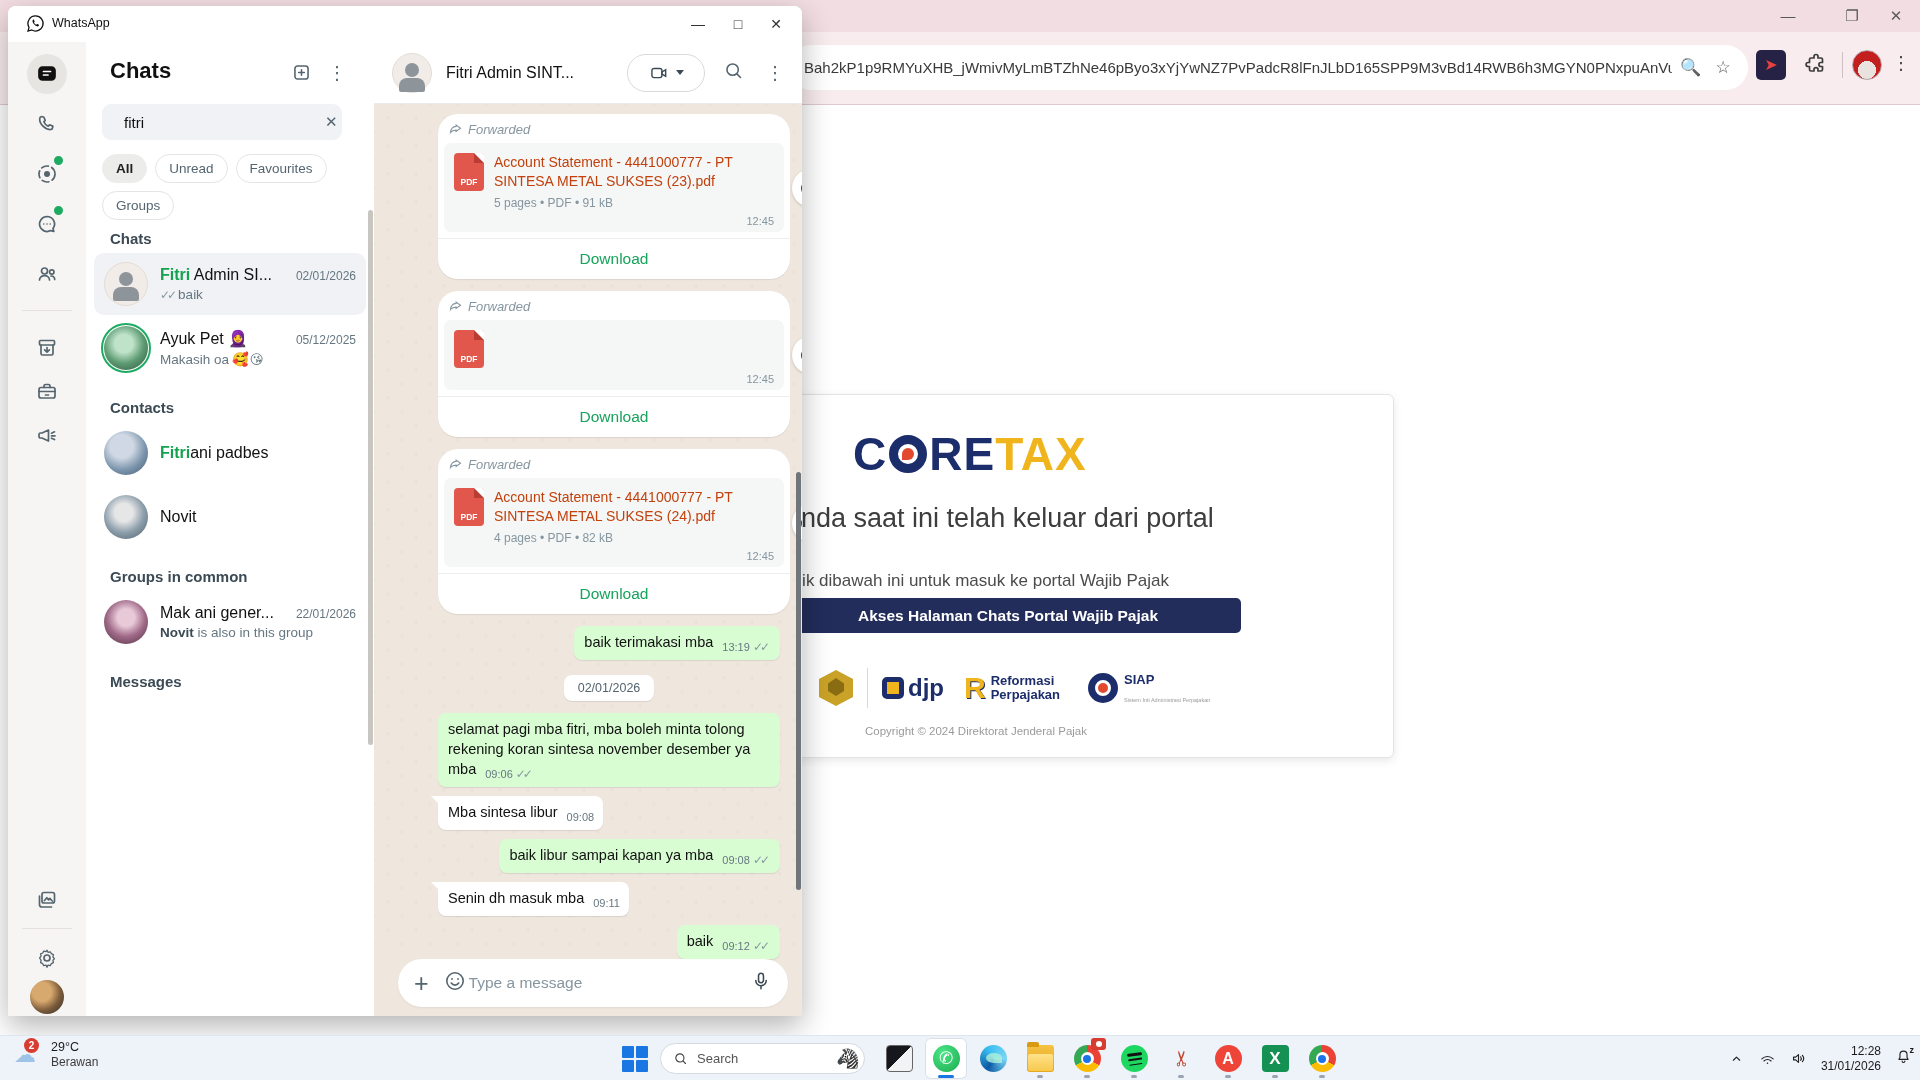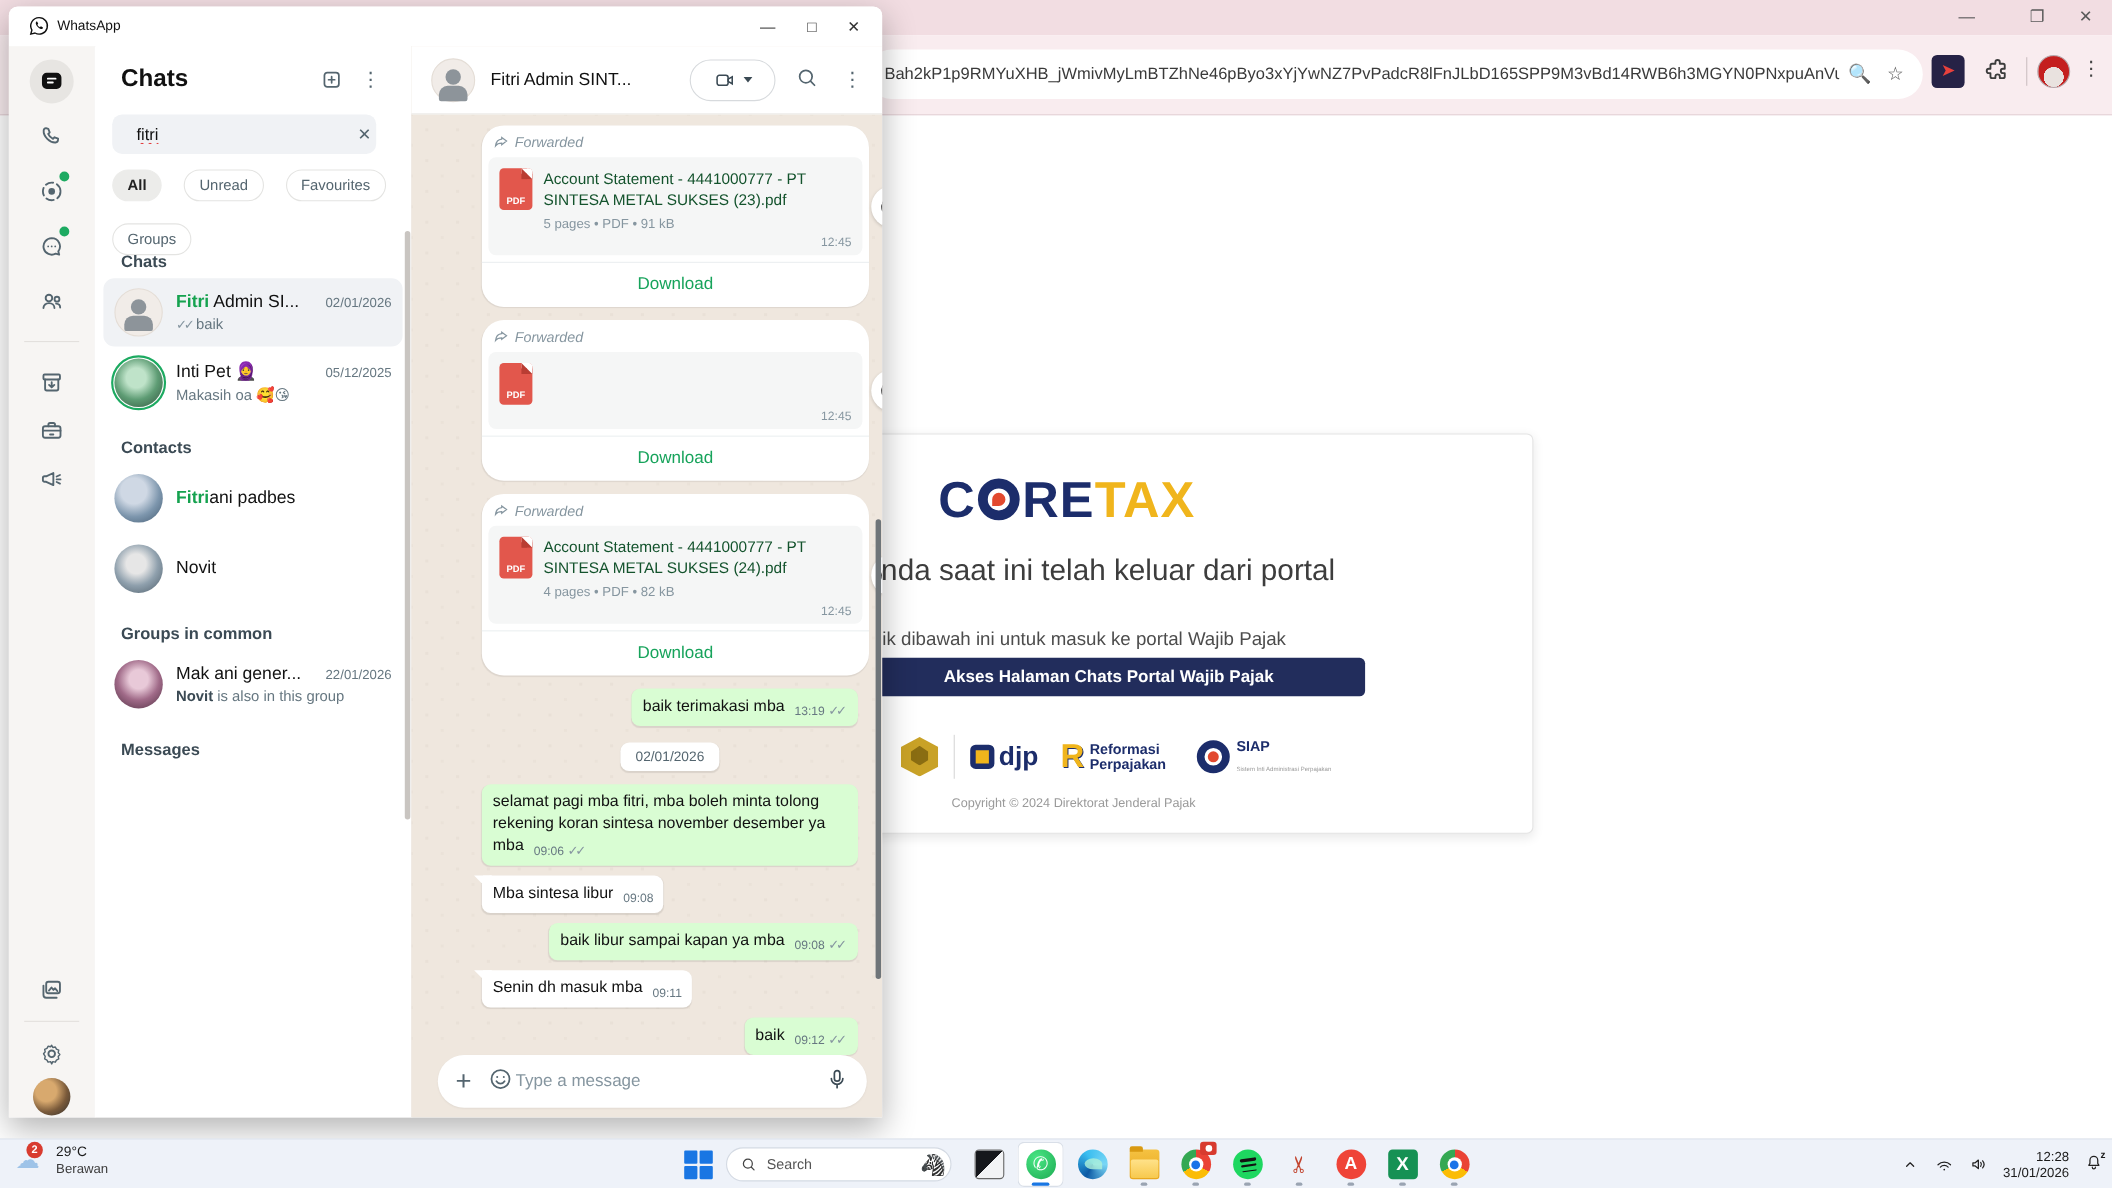--- a/index.html
+++ b/index.html
@@ -57,21 +57,21 @@
   .rail-div{position:absolute;left:14px;width:50px;height:1px;background:#e3e0dd;}
   #rail-avatar{position:absolute;left:22px;top:938px;width:34px;height:34px;border-radius:50%;background:radial-gradient(circle at 35% 35%,#d8a96e 0 30%,#7a5a3a 60%,#2b2b2b 100%);}
   
   #panel{position:absolute;left:78px;top:36px;width:288px;height:974px;background:#fff;border-right:1px solid #e9e6e3;}
   #panel-head{position:absolute;left:24px;top:16px;font-size:22px;font-weight:bold;color:#111;}
   #panel-newchat{position:absolute;right:62px;top:20px;}
   #panel-kebab{position:absolute;right:28px;top:20px;color:#54656f;font-size:18px;}
   #panel-search{position:absolute;left:16px;top:62px;width:240px;height:36px;background:#f0f2f5;border-radius:9px;display:flex;align-items:center;padding:0 10px;box-sizing:border-box;}
   #panel-search input{border:0;background:transparent;outline:none;flex:1;font-size:15px;color:#111;margin-left:10px;text-decoration:underline wavy #e23c3c 1px;text-underline-offset:3px;font-family:inherit;}
   #search-clear{color:#54656f;font-size:15px;}
-  #filters{position:absolute;left:16px;top:112px;width:250px;display:flex;flex-wrap:wrap;gap:20px;text-align:right;}
+  #filters{position:absolute;left:16px;top:112px;width:250px;display:flex;flex-wrap:wrap;gap:8px;text-align:right;}
   .pill{border:1px solid #e4e4e2;border-radius:16px;padding:6px 13px;font-size:13.5px;color:#54656f;background:#fff;}
   .pill.active{background:#ececea;border-color:#ececea;color:#222;font-weight:bold;}
   #chat-list{position:absolute;left:0;top:168px;width:288px;height:806px;overflow:hidden;}
   .sec-label{margin:20px 0 6px 24px;font-size:15px;font-weight:bold;color:#3b4a54;}
   .chat-item{position:relative;margin:2px 8px;height:62px;border-radius:10px;display:flex;align-items:center;padding:0 10px;box-sizing:border-box;}
   .chat-item.selected{background:#f0f2f5;}
   .av{width:44px;height:44px;border-radius:50%;flex:0 0 auto;position:relative;}
   .av.ring::after{content:"";position:absolute;inset:-3px;border:2px solid #1daa61;border-radius:50%;}
   .av-placeholder{background:#f1ece8;border:1px solid #e4ddd6;box-sizing:border-box;}
   .av-placeholder::before{content:"";position:absolute;left:50%;top:9px;width:14px;height:14px;margin-left:-7px;border-radius:50%;background:#8d949a;}
@@ -106,21 +106,21 @@
      radial-gradient(rgba(123,104,84,.04) 1.5px,transparent 1.7px);
      background-size:28px 28px,28px 28px;background-position:0 0,14px 14px;}
   .msg-doc{position:relative;width:352px;background:#fff;border-radius:20px;box-shadow:0 1px 1px rgba(0,0,0,.08);padding:6px 6px 0 6px;box-sizing:border-box;margin-bottom:12px;align-self:flex-start;}
   .fwd-row{display:flex;align-items:center;gap:5px;color:#8696a0;font-size:13px;font-style:italic;padding:2px 4px 6px;}
   .fwd-row svg{width:15px;height:15px;stroke:#8696a0;fill:none;stroke-width:1.8;}
   .doc-card{position:relative;background:#f5f6f6;border-radius:7px;padding:10px 10px 22px 10px;display:flex;gap:10px;}
   .pdf-ic{position:relative;width:30px;height:38px;background:#e2574c;border-radius:4px;flex:0 0 auto;}
   .pdf-ic::before{content:"PDF";position:absolute;left:0;right:0;bottom:4px;text-align:center;color:#fff;font-size:8.5px;font-weight:bold;}
   .pdf-ic::after{content:"";position:absolute;right:0;top:0;border:5px solid #fff;border-left-color:#b93d33;border-bottom-color:#b93d33;border-radius:0 4px 0 0;}
   .doc-info{flex:1;}
-  .doc-name{font-size:14px;color:#14532d;line-height:19px;}
+  .doc-name{font-size:14px;color:#c2410c;line-height:19px;}
   .doc-meta{font-size:12px;color:#8696a0;margin-top:5px;}
   .doc-time{position:absolute;right:10px;bottom:5px;font-size:11px;color:#8696a0;}
   .doc-action{height:40px;display:flex;align-items:center;justify-content:center;border-top:1px solid #eceff1;margin:6px -6px 0 -6px;color:#17a35b;font-size:15.5px;font-weight:500;cursor:pointer;}
   .arc-btn{position:absolute;right:-40px;top:50%;margin-top:-28px;width:38px;height:38px;border-radius:50%;background:#fff;box-shadow:0 1px 3px rgba(0,0,0,.18);}
   .arc-btn::before{content:"";position:absolute;left:9px;top:9px;width:16px;height:16px;border:2.5px solid #4a4a4a;border-radius:50%;border-right-color:transparent;border-bottom-color:transparent;transform:rotate(20deg);}
   .msg{position:relative;max-width:352px;border-radius:8px;padding:6px 9px 7px 10px;font-size:14.5px;color:#111;line-height:20px;margin-bottom:9px;box-shadow:0 1px 1px rgba(0,0,0,.09);}
   .msg .time{font-size:11px;color:#667781;margin-left:9px;white-space:nowrap;position:relative;top:4px;}
   .msg.out{background:#d9fdd3;align-self:flex-end;}
   .msg.in{background:#fff;align-self:flex-start;}
   .msg.in::before{content:"";position:absolute;left:-7px;top:0;border:8px solid transparent;border-top-color:#fff;border-right-color:#fff;}
@@ -353,21 +353,21 @@
         <span class="ci-name"><span class="hl">Fitri</span><span class="rest"> Admin SI...</span></span>
         <span class="ci-date">02/01/2026</span>
       </div>
       <div class="ci-preview"><span class="ticks">✓✓</span><span class="ptext">baik</span></div>
     </div>
   </div>
               <div class="chat-item">
     <div class="av av-p2 ring"></div>
     <div class="ci-body">
       <div class="ci-top">
-        <span class="ci-name"><span class="hl"></span><span class="rest">Inti Pet 🧕</span></span>
+        <span class="ci-name"><span class="hl"></span><span class="rest">Ayuk Pet 🧕</span></span>
         <span class="ci-date">05/12/2025</span>
       </div>
       <div class="ci-preview"><span class="ptext">Makasih oa 🥰😘</span></div>
     </div>
   </div>
             </div>
   </div>
           <div>
     <div class="sec-label">Contacts</div>
     <div class="sec-items">

